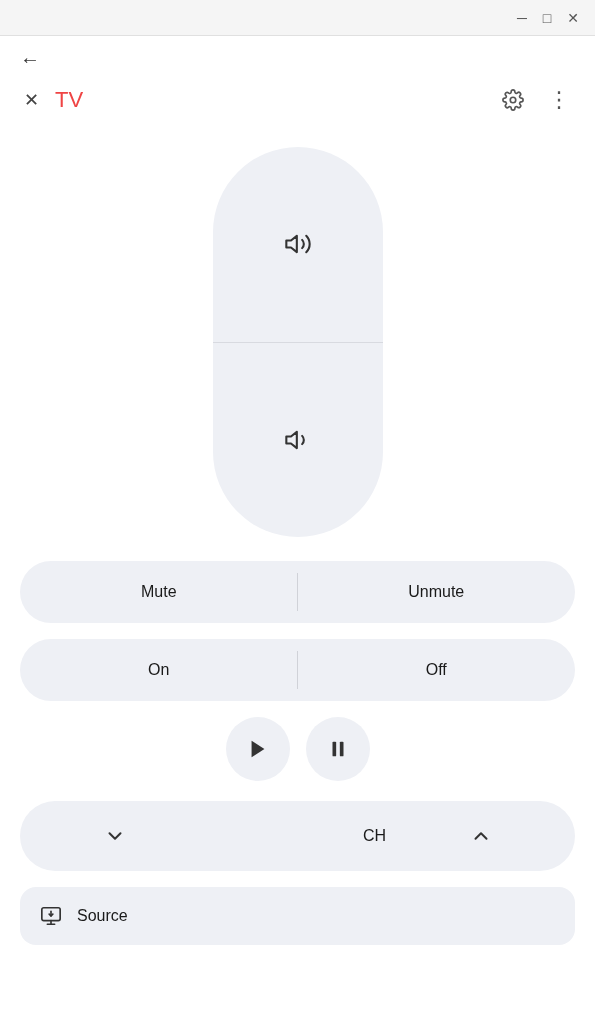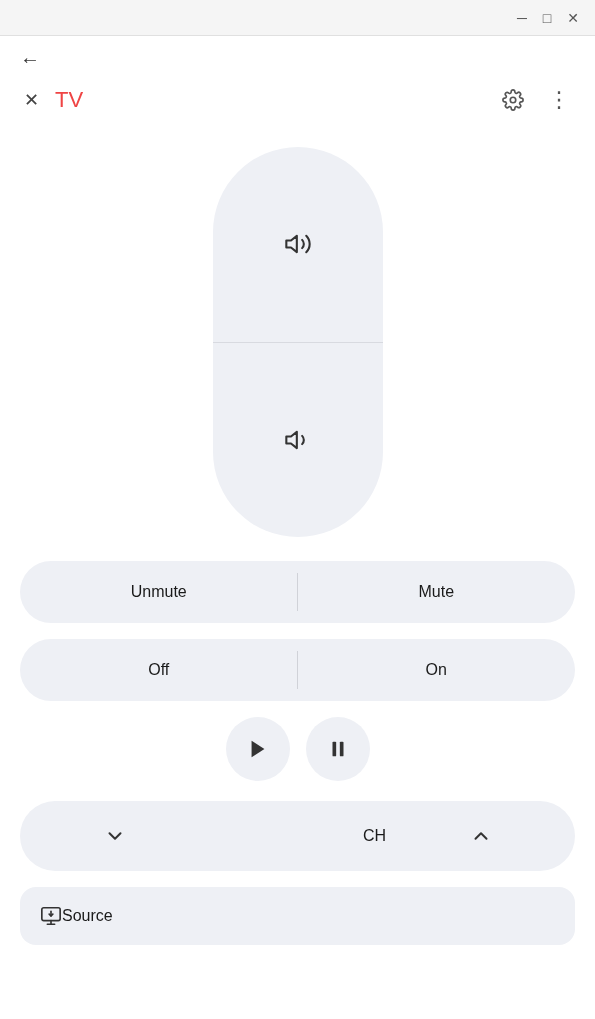--- a/index.html
+++ b/index.html
@@ -174,21 +174,21 @@
 
     
     .source-row {
       display: flex;
       align-items: center;
       margin: 8px 20px 0;
       background: #eef0f5;
       border-radius: 16px;
       padding: 18px 20px;
       cursor: pointer;
-      gap: 0;
+      gap: 15px;
     }
 
     .source-label {
       font-size: 16px;
       color: #1a1a1a;
     }
 
     
     svg {
       display: block;
@@ -276,27 +276,27 @@
 
       <svg width="28" height="28" viewBox="0 0 24 24" fill="none" stroke="#333" stroke-width="1.8" stroke-linecap="round" stroke-linejoin="round">
         <polygon points="11 5 6 9 2 9 2 15 6 15 11 19 11 5"></polygon>
         <path d="M15.54 8.46a5 5 0 0 1 0 7.07"></path>
       </svg>
     </div>
   </div>
 </div>
 
 <div class="button-row">
+  <button class="half-btn">Mute</button>
   <button class="half-btn">Unmute</button>
-  <button class="half-btn">Mute</button>
 </div>
 
 <div class="button-row">
+  <button class="half-btn">On</button>
   <button class="half-btn">Off</button>
-  <button class="half-btn">On</button>
 </div>
 
 <div class="play-pause-row">
   <button class="circle-btn">
     <svg width="22" height="22" viewBox="0 0 24 24" fill="#333">
       <polygon points="5,3 19,12 5,21"></polygon>
     </svg>
   </button>
   <button class="circle-btn">
     <svg width="22" height="22" viewBox="0 0 24 24" fill="#333">

